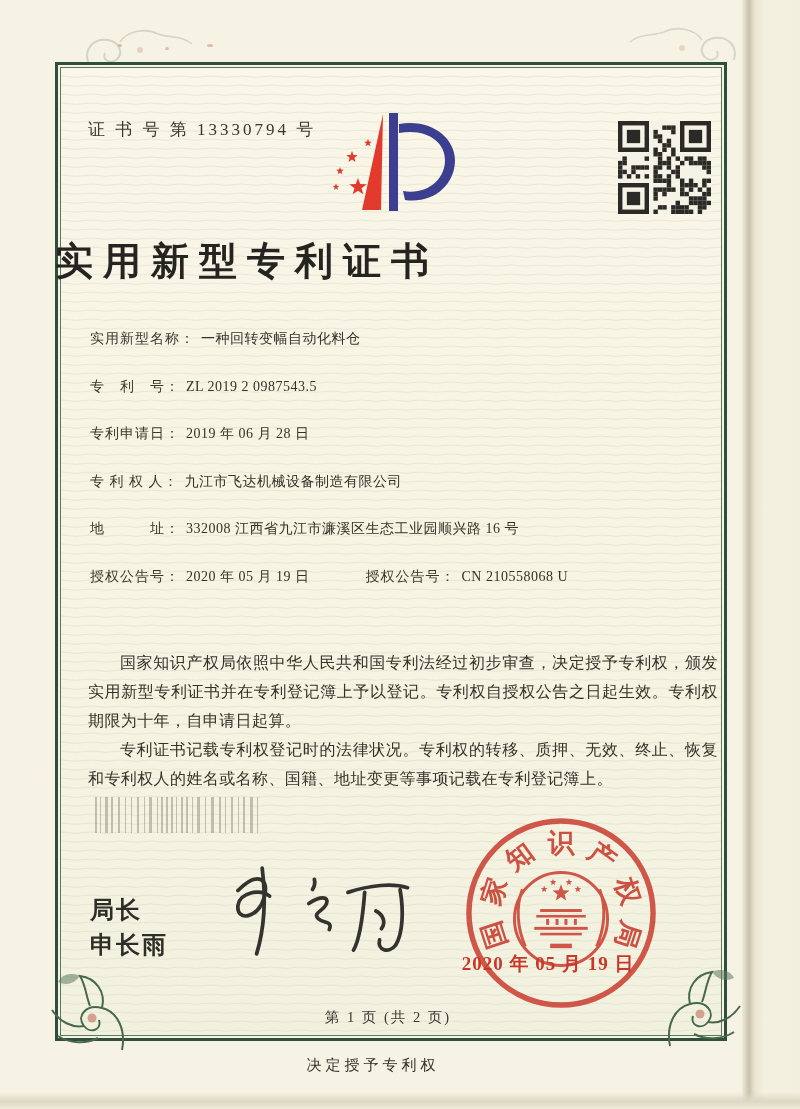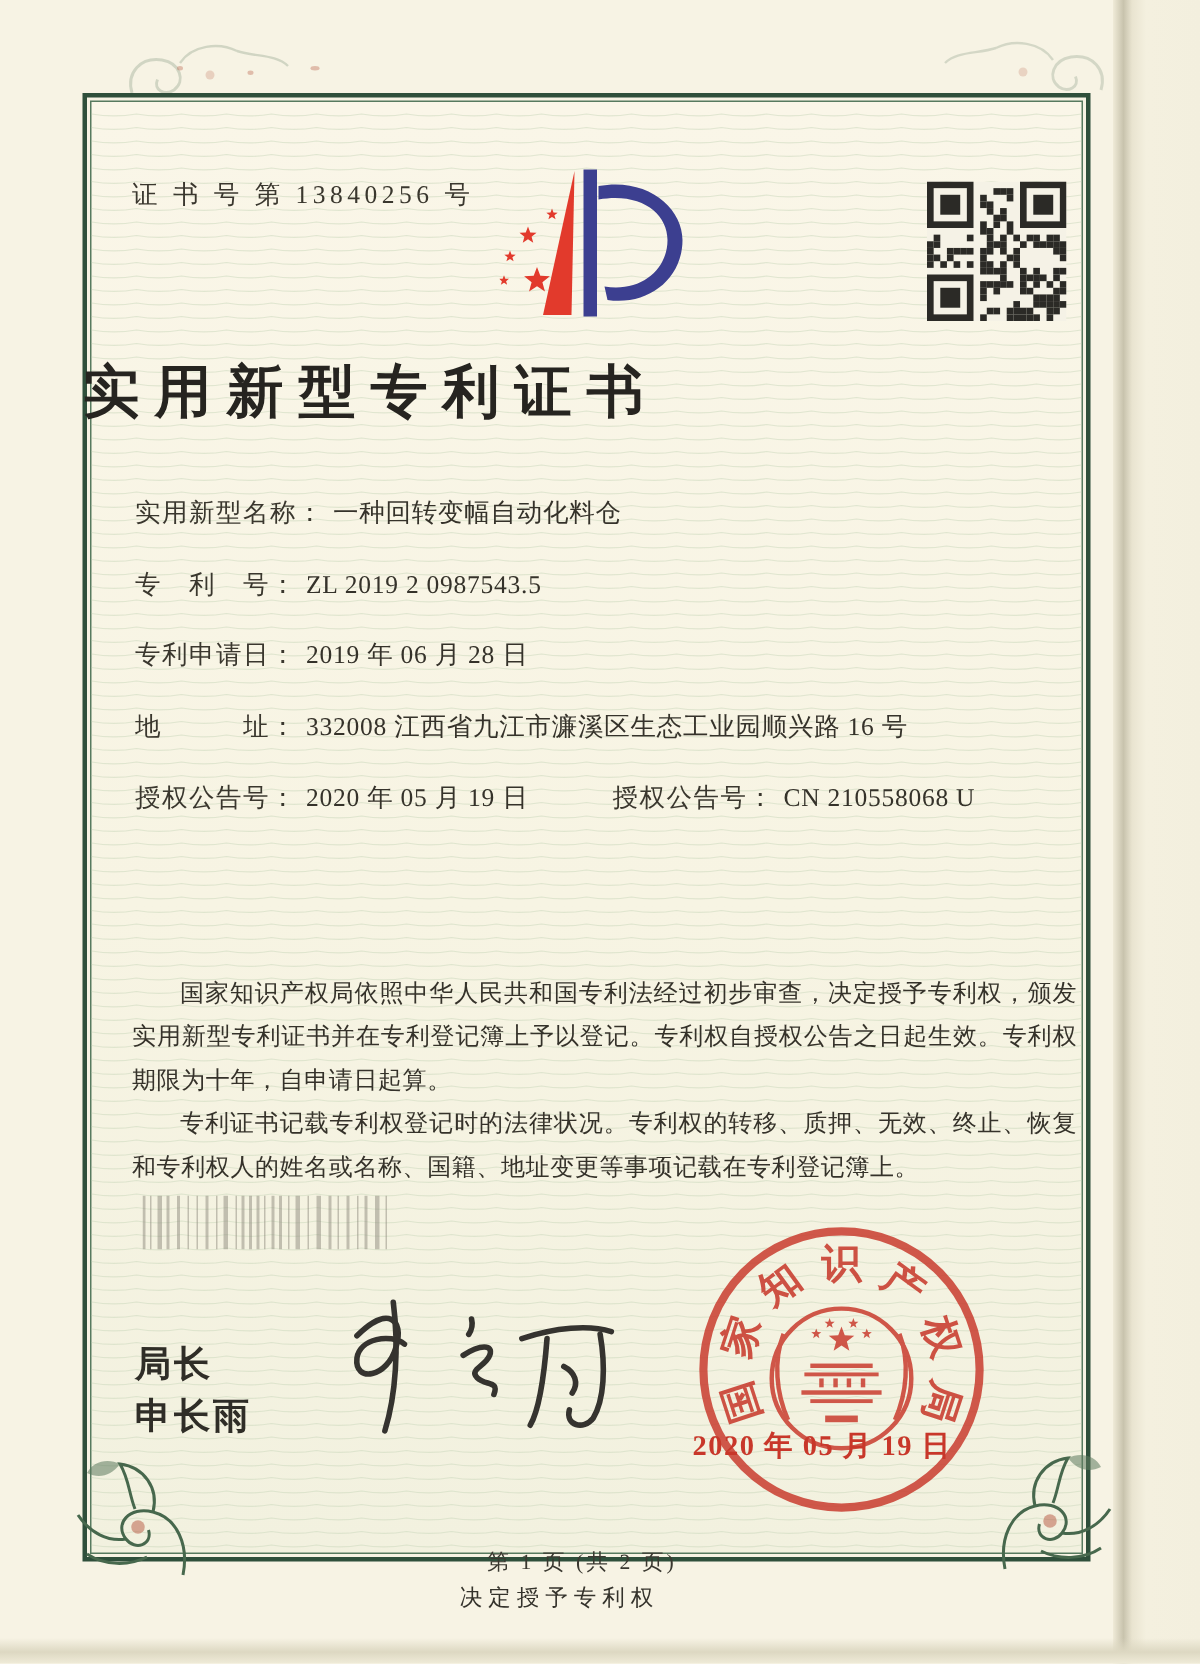--- a/index.html
+++ b/index.html
@@ -15,36 +15,36 @@
   .frame{left:55px;top:62px;width:666px;height:973px;border:3px solid #2f4f3b;}
   .frame-inner{position:absolute;left:2px;top:2px;right:2px;bottom:2px;border:1px solid #577a5f;
     background:linear-gradient(180deg,#faf6e8 0%,#f7f4e3 55%,#f2f1df 100%);}
   #guilloche{position:absolute;left:0;top:0;}
   .cert-no{left:88px;top:118px;font-size:17px;letter-spacing:3px;color:#3a372e;}
   .logo{left:333px;top:110px;}
   .qr{left:618px;top:121px;}
   .title{left:55px;top:236px;width:666px;text-align:left;font-size:38px;font-weight:600;
     letter-spacing:10px;color:#262420;}
   .fields{left:90px;top:330px;width:625px;}
-  .frow{position:relative;height:47.5px;font-size:17px;white-space:nowrap;}
+  .frow{position:relative;height:47.5px;font-size:14px;white-space:nowrap;}
   .flabel{color:#3a372e;letter-spacing:1px;}
   .fvalue{color:#35322a;margin-left:6px;letter-spacing:0.5px;}
   .grant{margin-left:56px;}
   .body-text{left:88px;top:648px;width:630px;font-size:16px;line-height:29px;
     text-align:justify;color:#35322a;}
   .body-text p{margin:0;text-indent:2em;letter-spacing:0.4px;}
   .barcode{left:95px;top:797px;opacity:0.5;}
   .director{left:90px;top:892px;font-family:"Liberation Sans","DejaVu Sans",sans-serif;
     font-weight:700;font-size:24px;line-height:35px;color:#2f2d27;letter-spacing:2px;}
   .signature{left:210px;top:856px;}
   .seal{left:462px;top:814px;opacity:0.9;}
   .seal-date{left:455px;top:951px;width:186px;text-align:center;font-size:19px;font-weight:700;
     letter-spacing:1px;z-index:5;}
   .page-info{left:55px;top:1008px;width:666px;text-align:center;font-size:14.5px;
-    letter-spacing:2px;color:#3a3830;margin-top:24px;}
+    letter-spacing:2px;color:#3a3830;}
   .back-note{left:0;top:1056px;width:746px;text-align:center;font-size:15px;
     letter-spacing:4px;color:#34322b;}
   .orn{pointer-events:none;}
   .orn-tl{left:80px;top:22px;opacity:0.22;}
   .orn-tr{left:622px;top:18px;opacity:0.2;transform:scaleX(-1);}
   .orn-bl{left:46px;top:968px;transform:scaleX(-1);}
   .orn-br{left:664px;top:964px;}
   .speck{width:4px;height:3px;background:#b5563f;opacity:0.35;border-radius:50%;}
 </style>
 </head>
@@ -174,21 +174,21 @@
         <path d="M0 917 q15 2.6 30 0 q15 2.6 30 0 q15 2.6 30 0 q15 2.6 30 0 q15 2.6 30 0 q15 2.6 30 0 q15 2.6 30 0 q15 2.6 30 0 q15 2.6 30 0 q15 2.6 30 0 q15 2.6 30 0 q15 2.6 30 0 q15 2.6 30 0 q15 2.6 30 0 q15 2.6 30 0 q15 2.6 30 0 q15 2.6 30 0 q15 2.6 30 0 q15 2.6 30 0 q15 2.6 30 0 q15 2.6 30 0 q15 2.6 30 0" fill="none" stroke="#ccd8bd" stroke-width="0.8" opacity="0.55"></path>
         <path d="M0 926 q15 2.6 30 0 q15 2.6 30 0 q15 2.6 30 0 q15 2.6 30 0 q15 2.6 30 0 q15 2.6 30 0 q15 2.6 30 0 q15 2.6 30 0 q15 2.6 30 0 q15 2.6 30 0 q15 2.6 30 0 q15 2.6 30 0 q15 2.6 30 0 q15 2.6 30 0 q15 2.6 30 0 q15 2.6 30 0 q15 2.6 30 0 q15 2.6 30 0 q15 2.6 30 0 q15 2.6 30 0 q15 2.6 30 0 q15 2.6 30 0" fill="none" stroke="#ccd8bd" stroke-width="0.8" opacity="0.55"></path>
         <path d="M0 935 q15 2.6 30 0 q15 2.6 30 0 q15 2.6 30 0 q15 2.6 30 0 q15 2.6 30 0 q15 2.6 30 0 q15 2.6 30 0 q15 2.6 30 0 q15 2.6 30 0 q15 2.6 30 0 q15 2.6 30 0 q15 2.6 30 0 q15 2.6 30 0 q15 2.6 30 0 q15 2.6 30 0 q15 2.6 30 0 q15 2.6 30 0 q15 2.6 30 0 q15 2.6 30 0 q15 2.6 30 0 q15 2.6 30 0 q15 2.6 30 0" fill="none" stroke="#ccd8bd" stroke-width="0.8" opacity="0.55"></path>
         <path d="M0 944 q15 2.6 30 0 q15 2.6 30 0 q15 2.6 30 0 q15 2.6 30 0 q15 2.6 30 0 q15 2.6 30 0 q15 2.6 30 0 q15 2.6 30 0 q15 2.6 30 0 q15 2.6 30 0 q15 2.6 30 0 q15 2.6 30 0 q15 2.6 30 0 q15 2.6 30 0 q15 2.6 30 0 q15 2.6 30 0 q15 2.6 30 0 q15 2.6 30 0 q15 2.6 30 0 q15 2.6 30 0 q15 2.6 30 0 q15 2.6 30 0" fill="none" stroke="#ccd8bd" stroke-width="0.8" opacity="0.55"></path>
         <path d="M0 953 q15 2.6 30 0 q15 2.6 30 0 q15 2.6 30 0 q15 2.6 30 0 q15 2.6 30 0 q15 2.6 30 0 q15 2.6 30 0 q15 2.6 30 0 q15 2.6 30 0 q15 2.6 30 0 q15 2.6 30 0 q15 2.6 30 0 q15 2.6 30 0 q15 2.6 30 0 q15 2.6 30 0 q15 2.6 30 0 q15 2.6 30 0 q15 2.6 30 0 q15 2.6 30 0 q15 2.6 30 0 q15 2.6 30 0 q15 2.6 30 0" fill="none" stroke="#ccd8bd" stroke-width="0.8" opacity="0.55"></path>
         <path d="M0 962 q15 2.6 30 0 q15 2.6 30 0 q15 2.6 30 0 q15 2.6 30 0 q15 2.6 30 0 q15 2.6 30 0 q15 2.6 30 0 q15 2.6 30 0 q15 2.6 30 0 q15 2.6 30 0 q15 2.6 30 0 q15 2.6 30 0 q15 2.6 30 0 q15 2.6 30 0 q15 2.6 30 0 q15 2.6 30 0 q15 2.6 30 0 q15 2.6 30 0 q15 2.6 30 0 q15 2.6 30 0 q15 2.6 30 0 q15 2.6 30 0" fill="none" stroke="#ccd8bd" stroke-width="0.8" opacity="0.55"></path>
       </svg>
   </div>
 </div>
 
-<div class="abs cert-no">证 书 号 第 13840256 号</div>
+<div class="abs cert-no">证 书 号 第 13330794 号</div>
 
 <svg class="abs logo" width="140" height="110" viewBox="0 0 140 110">
   <polygon points="50,4 48,100 29,100" fill="#e23a2c"></polygon>
   <rect x="56" y="3" width="9" height="98" fill="#3c3f90"></rect>
   <path d="M66,14 C98,8 122,28 122,50 C122,76 99,94 72,90 L70,81 C94,85 112,70 112,50 C112,32 94,18 66,23 Z" fill="#3c3f90"></path>
   <g id="logo-stars">
       <polygon points="35.0,29.0 36.0,31.6 38.8,31.8 36.6,33.5 37.4,36.2 35.0,34.7 32.6,36.2 33.4,33.5 31.2,31.8 34.0,31.6" fill="#e23a2c"></polygon>
       <polygon points="19.0,41.0 20.5,45.0 24.7,45.1 21.4,47.8 22.5,51.9 19.0,49.5 15.5,51.9 16.6,47.8 13.3,45.1 17.5,45.0" fill="#e23a2c"></polygon>
       <polygon points="7.0,57.0 8.0,59.6 10.8,59.8 8.6,61.5 9.4,64.2 7.0,62.7 4.6,64.2 5.4,61.5 3.2,59.8 6.0,59.6" fill="#e23a2c"></polygon>
       <polygon points="3.0,73.5 3.9,75.8 6.3,75.9 4.4,77.5 5.1,79.8 3.0,78.5 0.9,79.8 1.6,77.5 -0.3,75.9 2.1,75.8" fill="#e23a2c"></polygon>
@@ -326,20 +326,21 @@
     <rect x="70.85714285714286" y="88.57142857142858" width="4.428571428571429" height="4.428571428571429" fill="#2b2a26"></rect>
     <rect x="79.71428571428572" y="88.57142857142858" width="4.428571428571429" height="4.428571428571429" fill="#2b2a26"></rect>
   </svg>
 
 <div class="abs title">实用新型专利证书</div>
 
 <div class="abs fields">
     <div class="frow"><span class="flabel">实用新型名称：</span><span class="fvalue">一种回转变幅自动化料仓</span></div>
     <div class="frow"><span class="flabel">专　利　号：</span><span class="fvalue">ZL 2019 2 0987543.5</span></div>
     <div class="frow"><span class="flabel">专利申请日：</span><span class="fvalue">2019 年 06 月 28 日</span></div>
+    <div class="frow"><span class="flabel">专 利 权 人：</span><span class="fvalue">九江市飞达机械设备制造有限公司</span></div>
     <div class="frow"><span class="flabel">地　　　址：</span><span class="fvalue">332008 江西省九江市濂溪区生态工业园顺兴路 16 号</span></div>
     <div class="frow"><span class="flabel">授权公告号：</span><span class="fvalue">2020 年 05 月 19 日</span><span class="flabel grant">授权公告号：</span><span class="fvalue">CN 210558068 U</span></div>
   </div>
 
 <div class="abs body-text">
   <p>国家知识产权局依照中华人民共和国专利法经过初步审查，决定授予专利权，颁发实用新型专利证书并在专利登记簿上予以登记。专利权自授权公告之日起生效。专利权期限为十年，自申请日起算。</p>
   <p>专利证书记载专利权登记时的法律状况。专利权的转移、质押、无效、终止、恢复和专利权人的姓名或名称、国籍、地址变更等事项记载在专利登记簿上。</p>
 </div>
 
 <svg class="abs barcode" width="168" height="36" id="barsvg">

